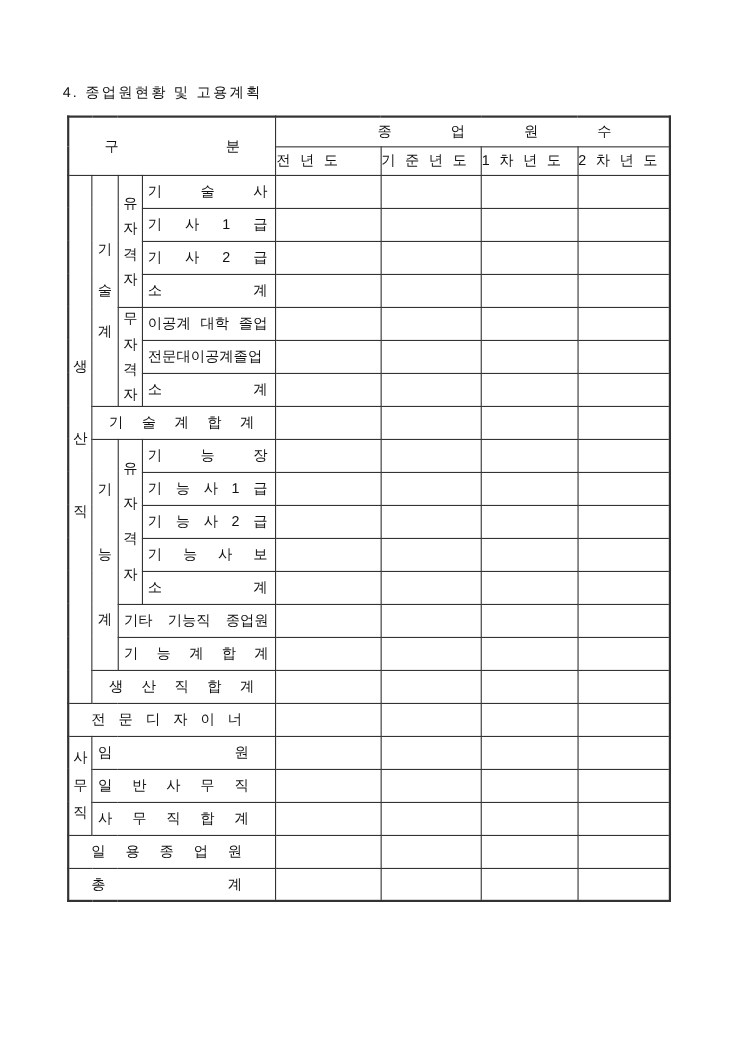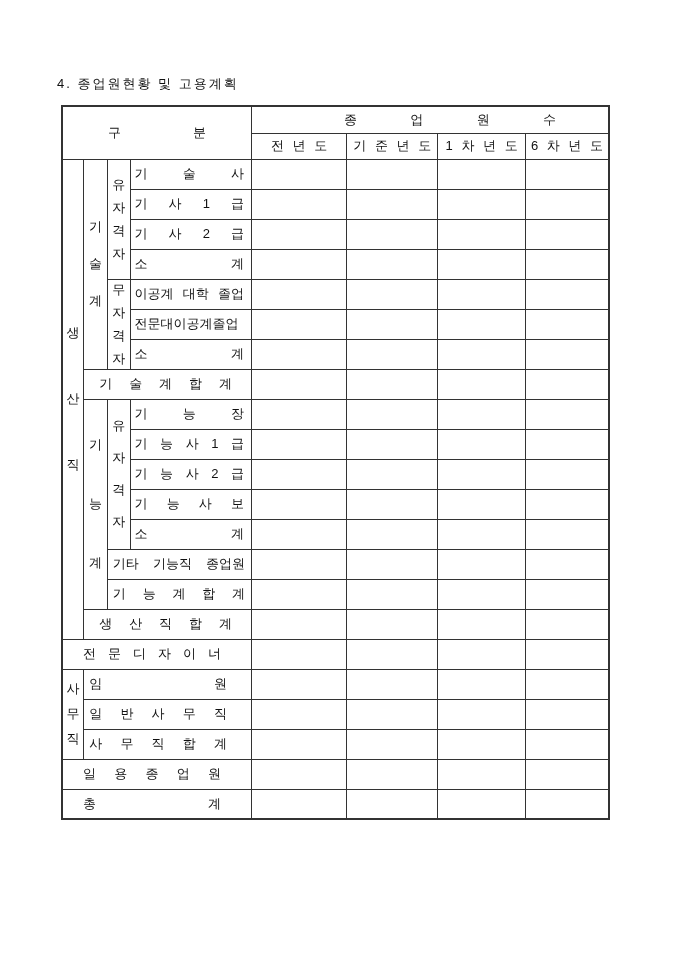--- a/index.html
+++ b/index.html
@@ -34,23 +34,23 @@
     font-size: 13px;
     padding: 0;
     overflow: hidden;
     vertical-align: middle;
   }
   tr.h1 { height: 27px; }
   tr.h2 { height: 26px; }
   tr.r  { height: 30px; }
 
   td.jst { text-align: justify; text-align-last: justify; }
-  td.cat  { padding: 0 45px; }
+  td.cat  { padding: 0 32px; }
   td.emph { padding: 0 52px 0 92px; margin-left: 40px; }
-  td.yr   { text-align: center; word-spacing: 5px; margin-top: 35px; }
+  td.yr   { word-spacing: 5px; margin-top: 35px; }
   td.lbl  { padding: 0 7px 0 4px; }
   td.sp2  { padding: 0 19px 0 15px; }
   td.sp3  { padding: 0 6px 0 5px; }
   td.offr { padding: 0 24px 0 5px; }
   td.full { padding: 0 30px 0 20px; margin-top: 32px; }
 
   .stack {
     display: flex;
     flex-direction: column;
     align-items: center;
@@ -84,21 +84,21 @@
     </colgroup>
     <tbody>
       <tr class="h1">
         <td class="jst cat" colspan="4" rowspan="2">구 분</td>
         <td class="jst emph" colspan="4">종 업 원 수</td>
       </tr>
       <tr class="h2">
         <td class="yr">전 년 도</td>
         <td class="yr">기 준 년 도</td>
         <td class="yr">1 차 년 도</td>
-        <td class="yr">6 차 년 도</td>
+        <td class="yr">2 차 년 도</td>
       </tr>
 
       <tr class="r">
         <td rowspan="16">
             <div class="stack g-prod">
               <span>생</span>
               <span>산</span>
               <span>직</span>
             </div>
           </td>

